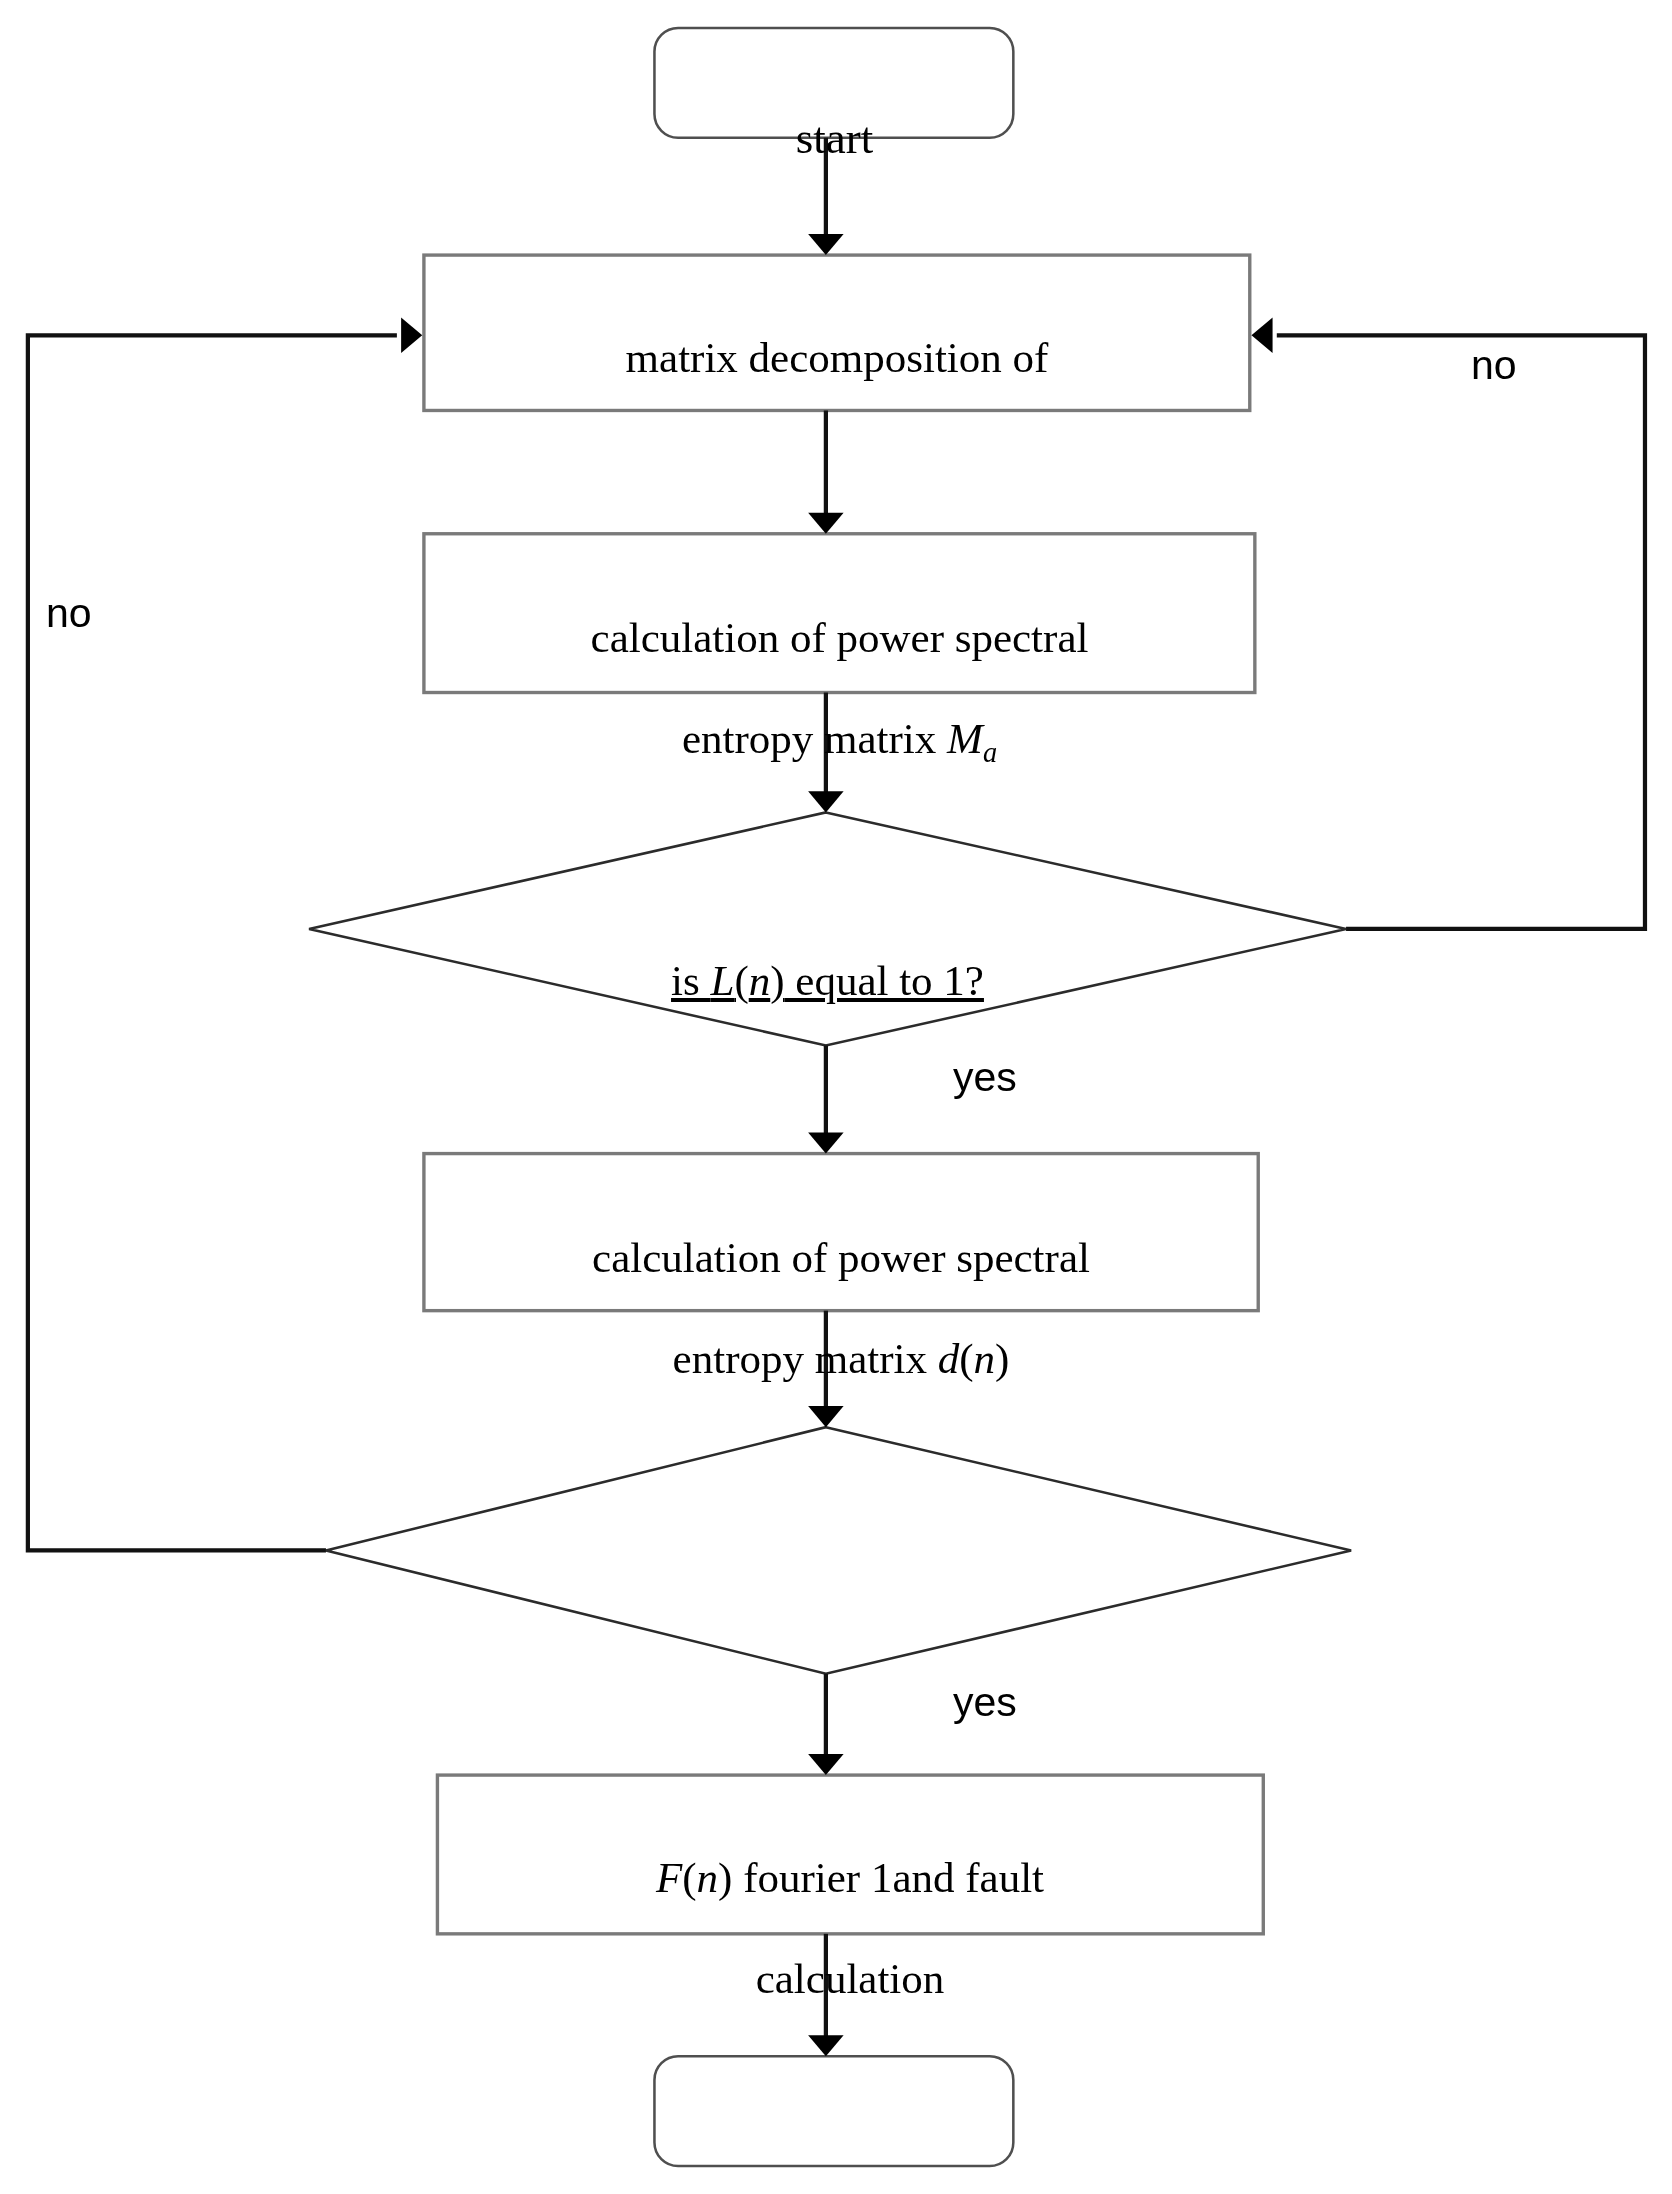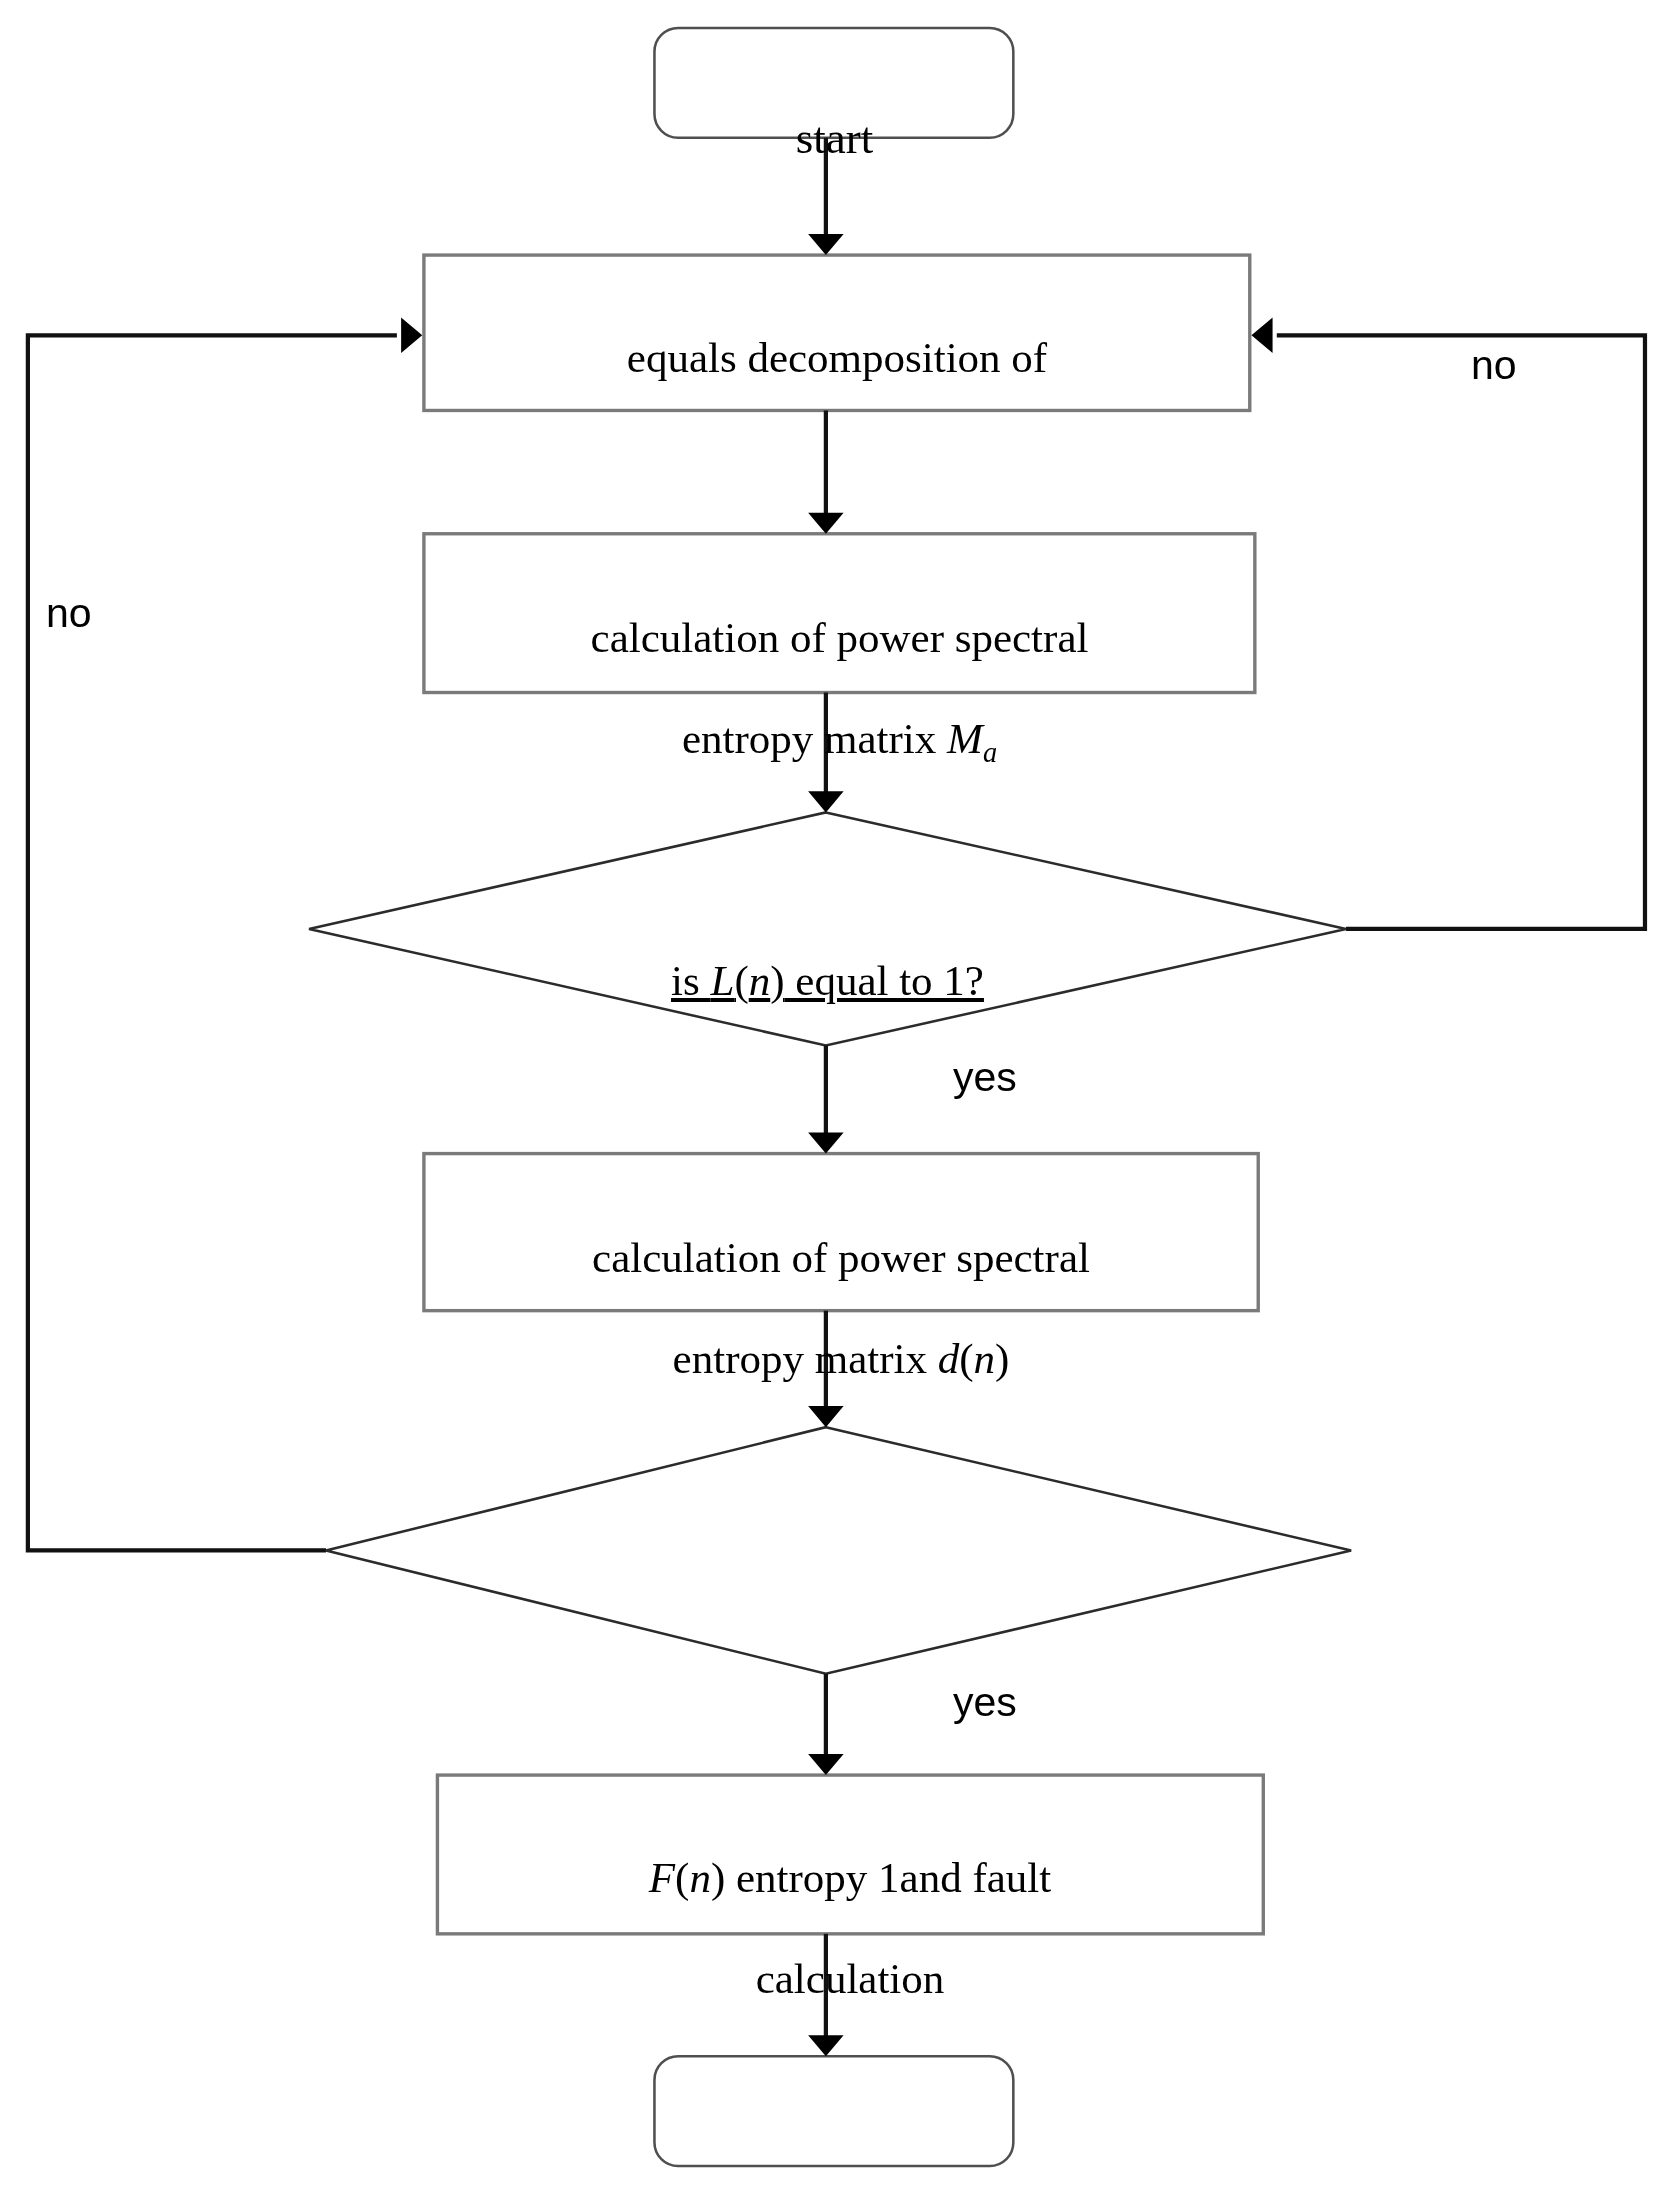--- a/index.html
+++ b/index.html
@@ -135,40 +135,40 @@
       <polygon class="arrow-head" points="957,2410 999,2410 978,2435"></polygon>
     </g>
 
   </svg>
 
   <div class="node-label terminator-label" style="left:655px; top:59px; width:359px;">
     <span>start</span>
   </div>
 
   <div class="node-label process-label" style="left:424px; top:282px; width:826px;">
-    <div>equals decomposition of</div>
+    <div>matrix decomposition of</div>
   </div>
 
   <div class="node-label process-label" style="left:424px; top:562px; width:831px;">
     <div>calculation of power spectral</div>
     <div><span>entropy matrix </span><span class="ital">M</span><span class="sub">a</span></div>
   </div>
 
   <div class="node-label decision-label" style="left:309px; top:905px; width:1037px;text-decoration:underline;">
     <div><span>is </span><span class="ital">L</span><span>(</span><span class="ital">n</span><span>)</span><span> equal to 1?</span></div>
   </div>
 
   <div class="node-label process-label" style="left:424px; top:1182px; width:834px;">
     <div>calculation of power spectral</div>
     <div><span>entropy matrix </span><span class="ital">d</span><span>(</span><span class="ital">n</span><span>)</span></div>
   </div>
 
 
   <div class="node-label process-label" style="left:437px; top:1802px; width:826px;">
-    <div><span class="ital">F</span><span>(</span><span class="ital">n</span><span>)</span><span> entropy 1and fault</span></div>
+    <div><span class="ital">F</span><span>(</span><span class="ital">n</span><span>)</span><span> fourier 1and fault</span></div>
     <div>calculation</div>
   </div>
 
 
   <div class="edge-label" style="left:1471px; top:342px;">no</div>
 
   <div class="edge-label" style="left:46px; top:590px;">no</div>
 
   <div class="edge-label" style="left:953px; top:1054px;">yes</div>
 

